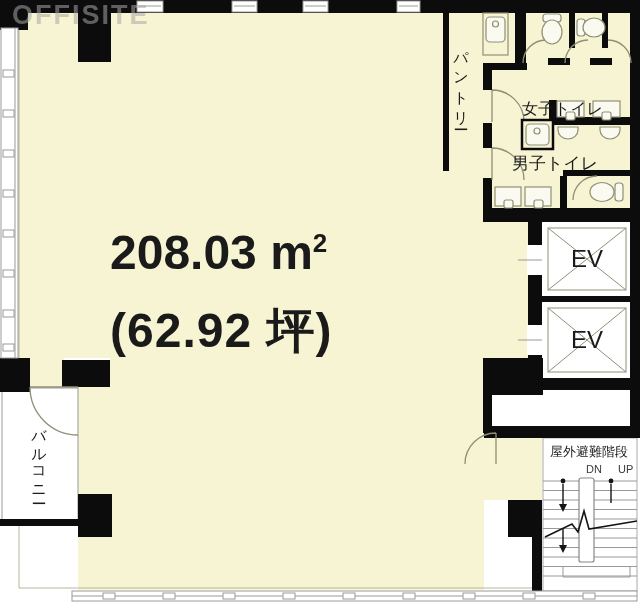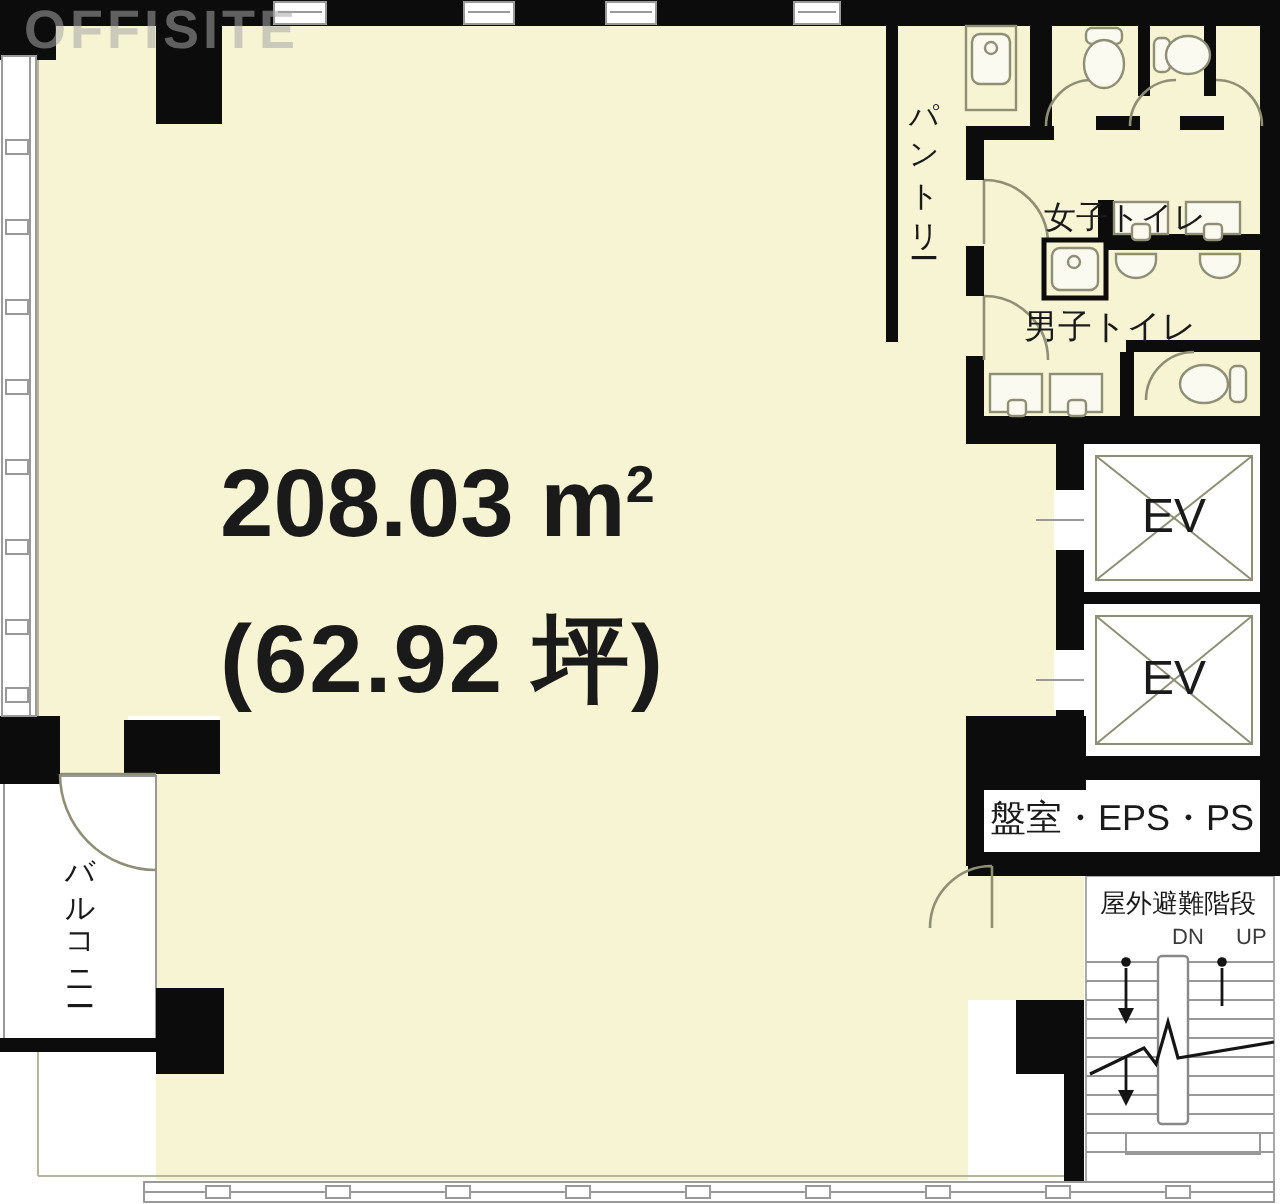--- a/index.html
+++ b/index.html
@@ -227,19 +227,18 @@
   <div class="area-block">
     <div class="area-line1"><span>208.03</span>&nbsp;<span>m</span><sup>2</sup></div>
     <div class="area-line2">(62.92 坪)</div>
   </div>
 
   <div class="lbl vert" style="left:451px;top:41px;font-size:15px;letter-spacing:3px;">パントリー</div>
   <div class="lbl room-lbl" style="left:522px;top:71px;">女子トイレ</div>
   <div class="lbl" style="left:512px;top:152px;font-size:17px;">男子トイレ</div>
   <div class="lbl ev-lbl" style="left:542px;top:248px;">EV</div>
   <div class="lbl ev-lbl" style="left:542px;top:329px;">EV</div>
-  <div class="lbl" style="left:488px;top:397px;width:146px;text-align:center;font-size:18px;">盤室・EPS・PS</div>
   <div class="lbl" style="left:541px;top:443px;width:96px;text-align:center;font-size:13px;">屋外避難階段</div>
   <div class="lbl small-gray" style="left:551px;top:463px;">DN</div>
   <div class="lbl small-gray" style="left:583px;top:463px;">UP</div>
   <div class="lbl vert" style="left:29px;top:419px;font-size:15px;letter-spacing:2px;">バルコニー</div>
 
 </div>
 
 </body></html>

